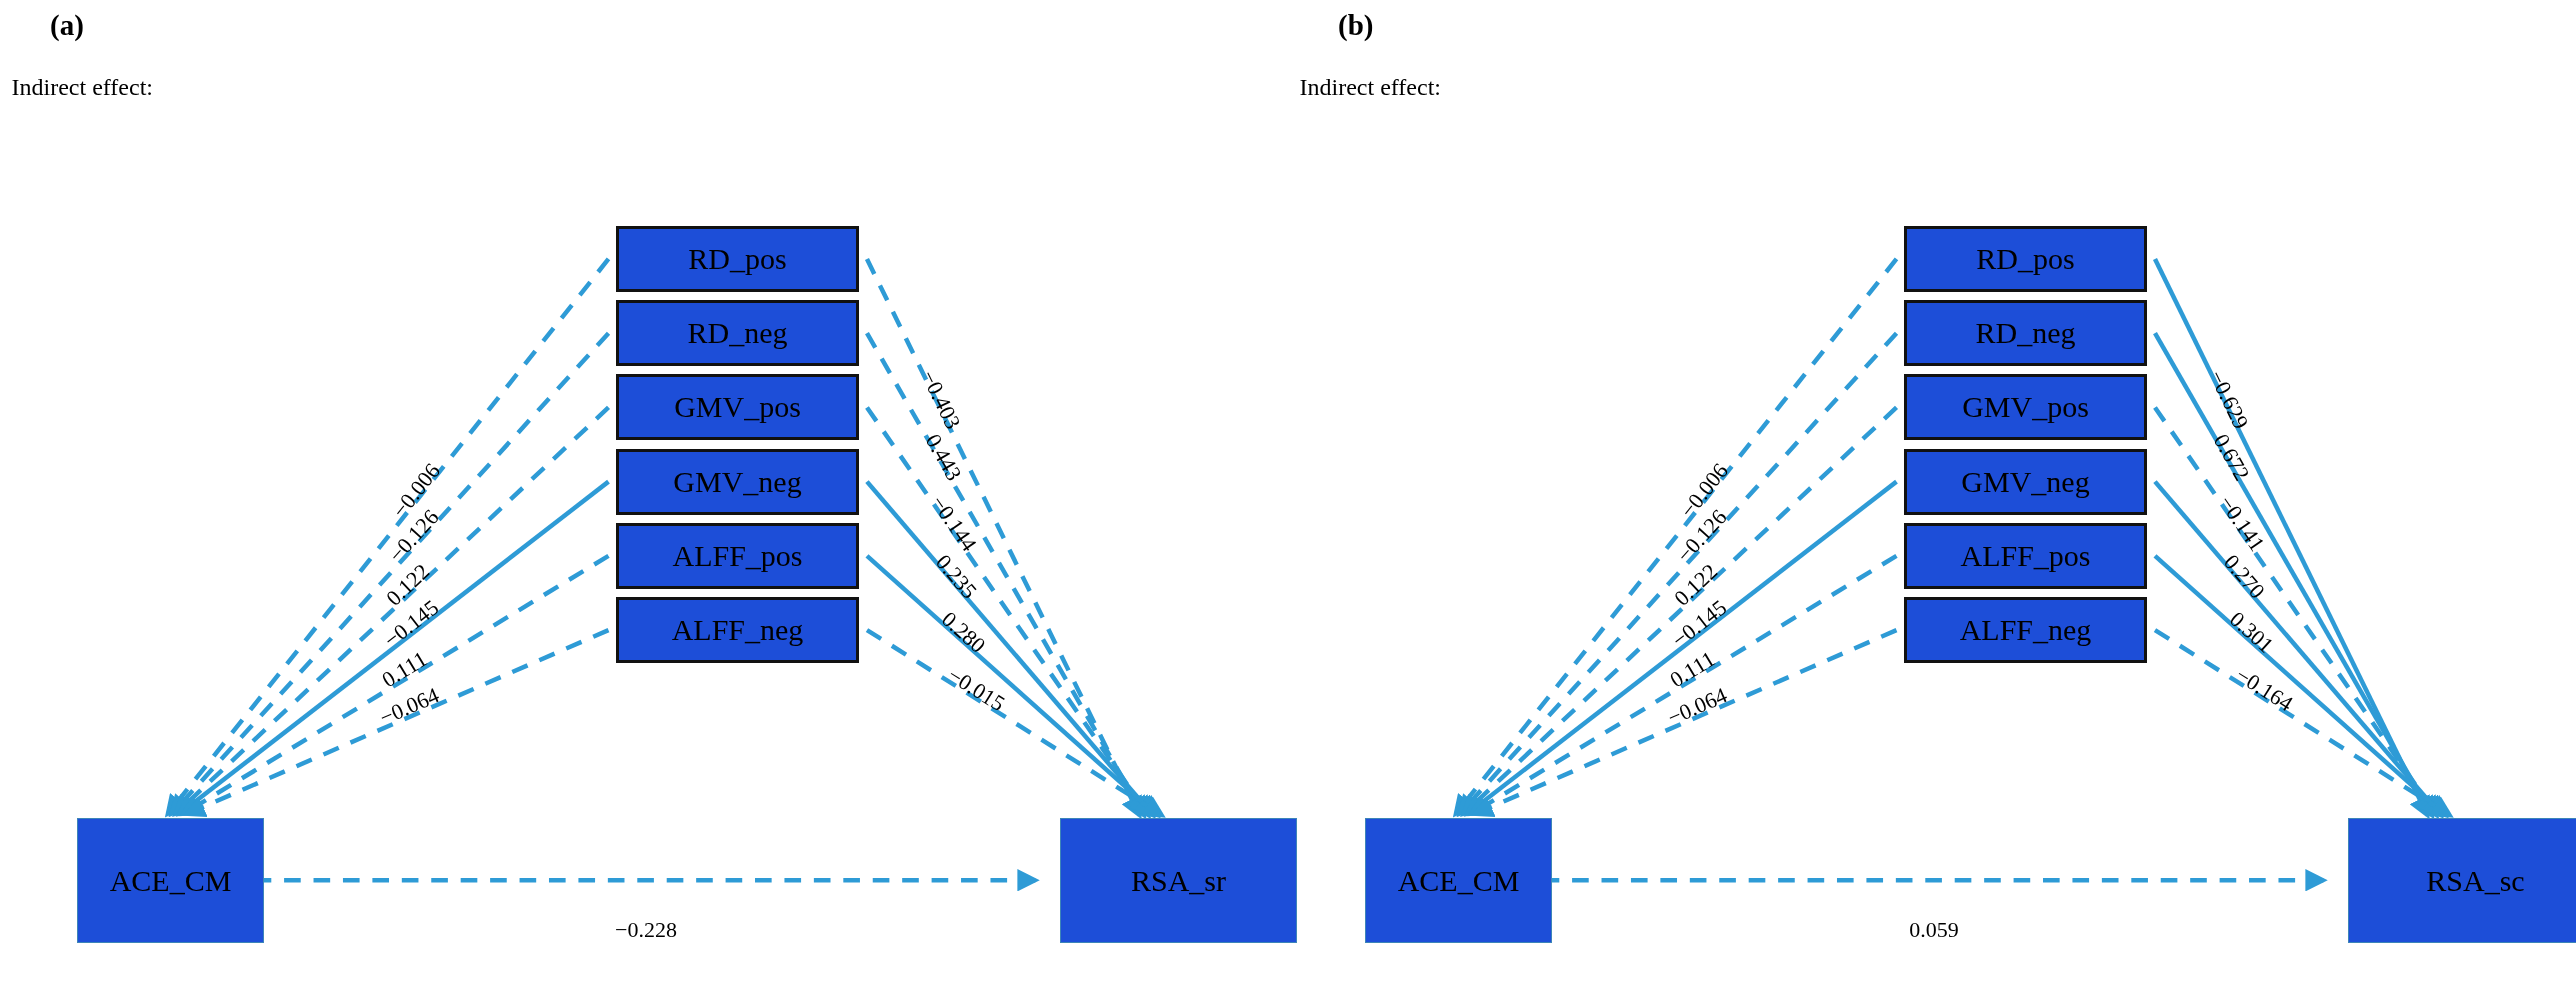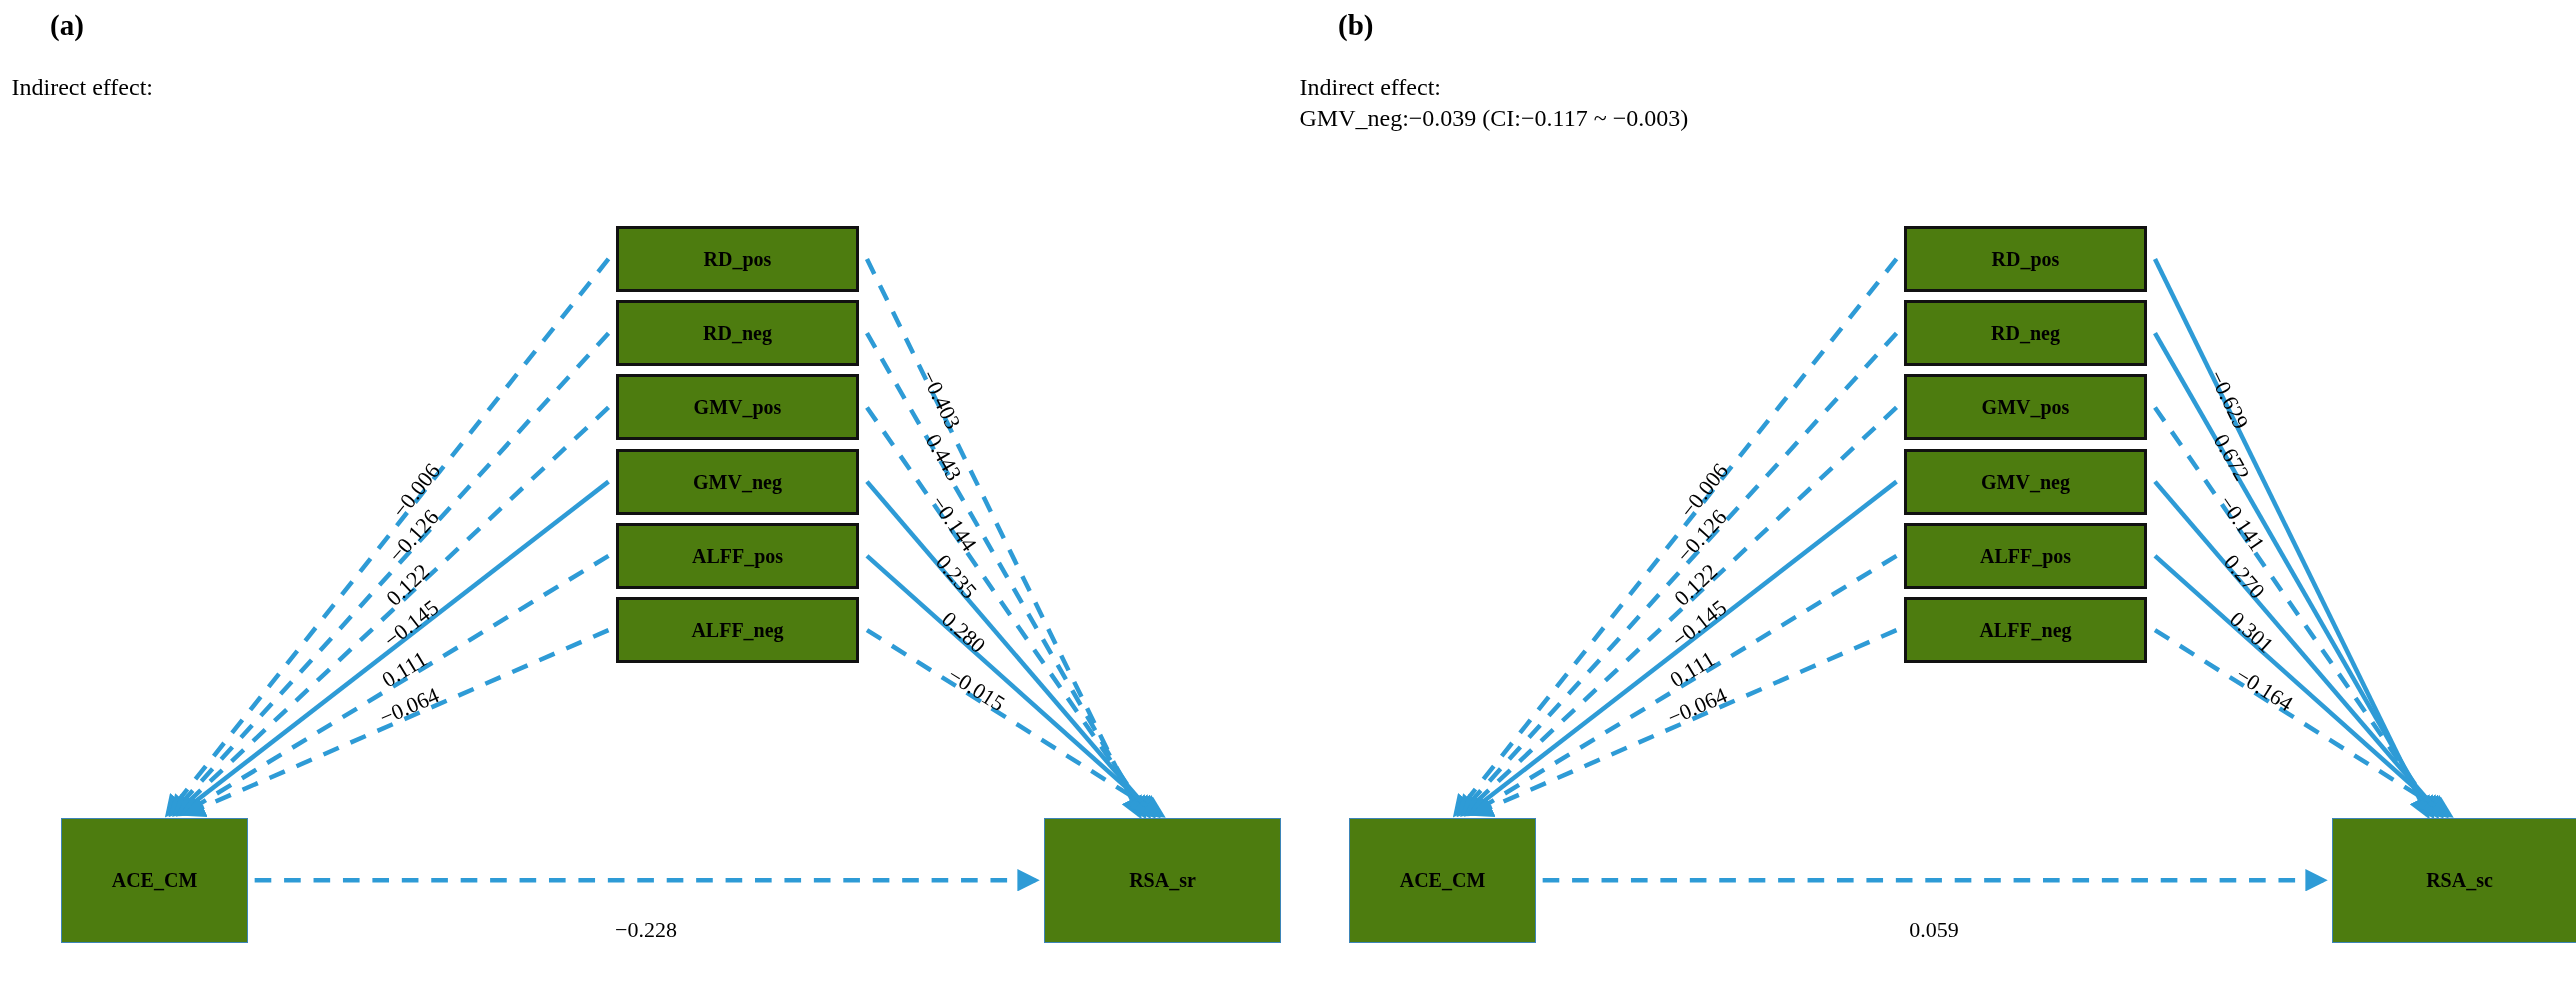--- a/index.html
+++ b/index.html
@@ -9,23 +9,23 @@
   .panel{position:absolute;top:0;height:994px;width:1288px;}
   #panel-a{left:0;}
   #panel-b{left:1288px;}
 
   .panel-letter{position:absolute;font-size:29px;font-weight:bold;font-family:"Liberation Serif",serif;}
   .effect-block{position:absolute;font-size:24px;line-height:1.28;white-space:pre;font-family:"Liberation Serif",serif;}
 
   .svg-layer{position:absolute;left:0;top:0;width:1288px;height:994px;}
 
   .node{position:absolute;box-sizing:border-box;display:flex;align-items:center;justify-content:center;
-        background:#4d7c0f;font-size:20px;font-family:"Liberation Serif",serif;font-weight:bold;}
+        background:#1d4ed8;font-size:30px;font-family:"Liberation Serif",serif;}
   .node.mediator{border:3.2px solid #111111;}
-  .node.endpoint{border:1.9px solid #3d85b8;}
+  .node.endpoint{border:1.9px solid #3d85b8;margin-left:16px;}
 
   .edge-label{position:absolute;font-size:22px;font-family:"Liberation Serif",serif;
               white-space:nowrap;transform-origin:left center;background:transparent;}
   .edge-label.flat{transform:none;}
 </style>
 </head>
 <body>
 
 <div id="stage">
     <div class="panel" id="panel-a">
@@ -84,21 +84,21 @@
       <div class="edge-label" style="left: 927px; top: 372px; transform: translate(0px, -50%) rotate(63.8981deg);">−0.403</div>
       <div class="edge-label" style="left: 931px; top: 436px; transform: translate(0px, -50%) rotate(60.1161deg);">0.443</div>
       <div class="edge-label" style="left: 936px; top: 498px; transform: translate(0px, -50%) rotate(55.3867deg);">−0.144</div>
       <div class="edge-label" style="left: 940px; top: 558px; transform: translate(0px, -50%) rotate(49.3987deg);">0.235</div>
       <div class="edge-label" style="left: 945px; top: 616px; transform: translate(0px, -50%) rotate(41.7703deg);">0.280</div>
       <div class="edge-label" style="left: 950px; top: 673px; transform: translate(0px, -50%) rotate(32.1281deg);">−0.015</div>
       <div class="edge-label flat" style="left: 646px; top: 930px; transform: translate(-50%, -50%);">−0.228</div>
     </div>
     <div class="panel" id="panel-b">
       <div class="panel-letter" style="left: 50px; top: 9px;">(b)</div>
-      <div class="effect-block" style="left: 11.5px; top: 72px;"><div>Indirect effect:</div><div>GMV_neg:−0.039 (CI:−0.117 ~ −0.003)</div></div>
+      <div class="effect-block" style="left: 11.5px; top: 72px;"><div>Indirect effect:</div></div>
       <svg class="svg-layer" viewBox="0 0 2013 1553">
         <defs>
           <marker id="arw-b" markerWidth="5" markerHeight="5" refX="4" refY="2.5" orient="auto" markerUnits="strokeWidth">
             <path d="M0,0 L5,2.5 L0,5 z" fill="#2e9bd6"></path>
           </marker>
         </defs>
         <line x1="951" y1="404.5" x2="262.03999999999996" y2="1272" stroke="#2e9bd6" stroke-width="7" stroke-dasharray="26 20" marker-end="url(#arw-b)"></line>
         <line x1="951" y1="520.5" x2="268.03999999999996" y2="1272" stroke="#2e9bd6" stroke-width="7" stroke-dasharray="26 20" marker-end="url(#arw-b)"></line>
         <line x1="951" y1="636.5" x2="274.03999999999996" y2="1272" stroke="#2e9bd6" stroke-width="7" stroke-dasharray="26 20" marker-end="url(#arw-b)"></line>
         <line x1="951" y1="752.5" x2="280.03999999999996" y2="1272" stroke="#2e9bd6" stroke-width="7" marker-end="url(#arw-b)"></line>

